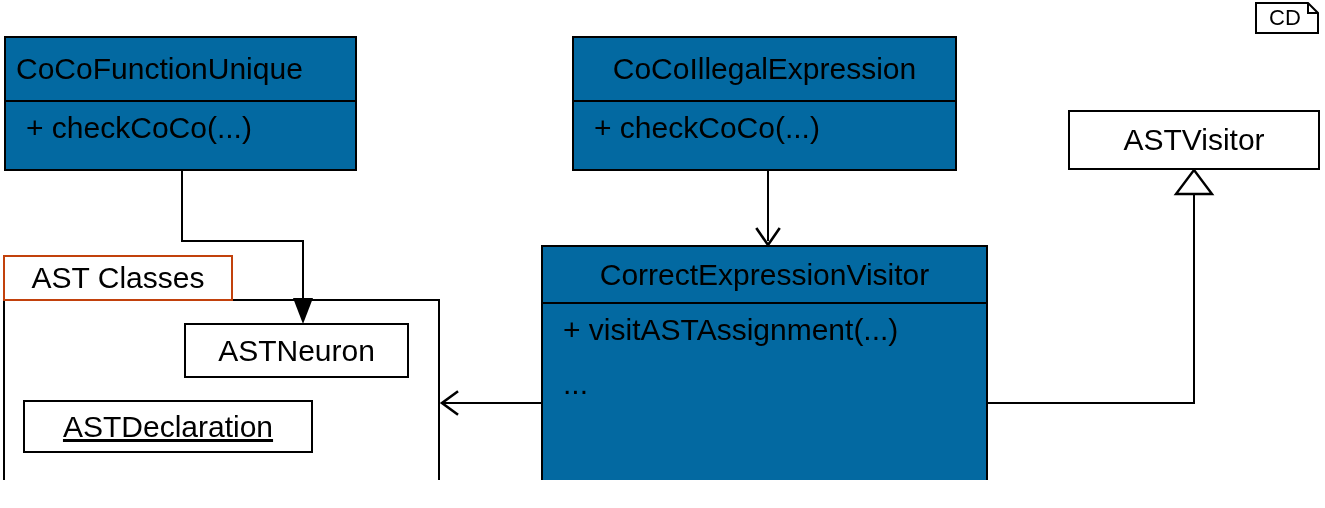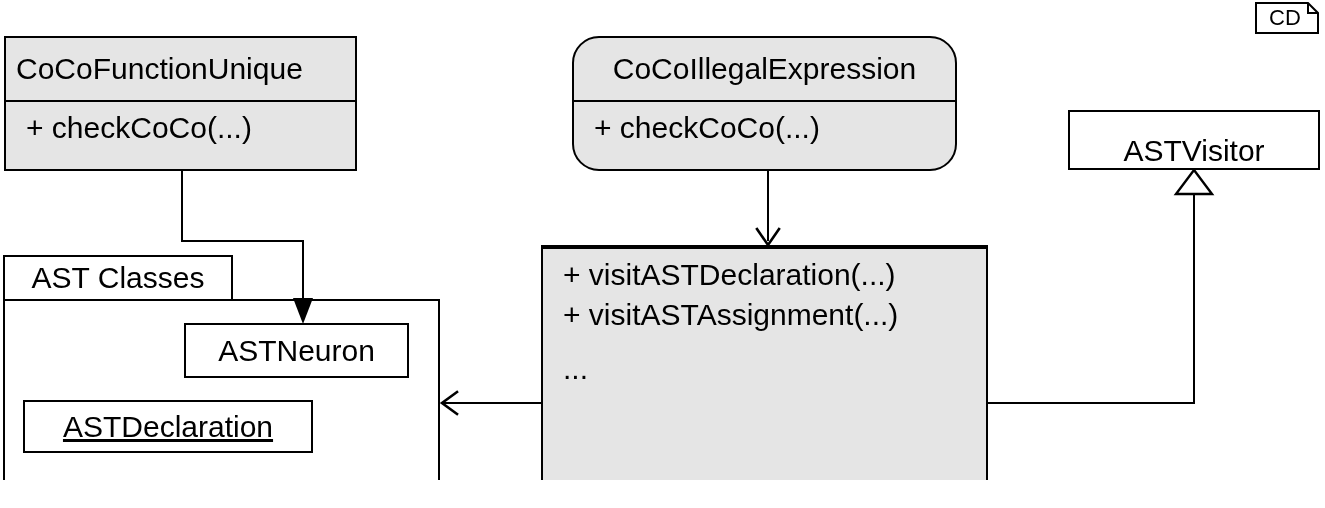--- a/index.html
+++ b/index.html
@@ -17,21 +17,21 @@
     height: 480px;
     background: #ffffff;
     overflow: hidden;
   }
 
   
   .umlbox {
     position: absolute;
     box-sizing: border-box;
     border: 2px solid #000;
-    background: #e5e5e5;
+    background: #0369a1;
     z-index: 5;
   }
   .umlbox .title {
     box-sizing: border-box;
     width: 100%;
     font-size: 30px;
     line-height: 1;
     white-space: nowrap;
     display: flex;
     align-items: center;
@@ -65,21 +65,21 @@
     justify-content: center;
     font-size: 30px;
     white-space: nowrap;
     z-index: 6;
   }
 
   
   .pkg-tab {
     position: absolute;
     box-sizing: border-box;
-    border: 2px solid #000000;
+    border: 2px solid #c2410c;
     background: #ffffff;
     display: flex;
     align-items: center;
     justify-content: center;
     font-size: 30px;
     white-space: nowrap;
     z-index: 6;
   }
   .pkg-body {
     position: absolute;
@@ -143,36 +143,36 @@
   </div>
 
   <div class="umlbox" style="left:4px; top:36px; width:353px; height:135px;">
     <div class="title left" style="height:62px;">CoCoFunctionUnique</div>
     <div class="divider"></div>
     <div class="ops">
       <span class="op">+ checkCoCo(...)</span>
     </div>
   </div>
 
-  <div class="umlbox" style="left:572px; top:36px; width:385px; height:135px;border-radius:27px;">
+  <div class="umlbox" style="left:572px; top:36px; width:385px; height:135px;">
     <div class="title center" style="height:62px;">CoCoIllegalExpression</div>
     <div class="divider"></div>
     <div class="ops">
       <span class="op">+ checkCoCo(...)</span>
     </div>
   </div>
 
-  <div class="simplebox" style="left:1068px; top:110px; width:252px; height:60px;align-items:flex-end;">
+  <div class="simplebox" style="left:1068px; top:110px; width:252px; height:60px;">
     <span>ASTVisitor</span>
   </div>
 
   <div class="umlbox" style="left:541px; top:245px; width:447px; height:258px;">
+    <div class="title center" style="height:55px;">CorrectExpressionVisitor</div>
     <div class="divider"></div>
     <div class="ops">
-      <span class="op">+ visitASTDeclaration(...)</span>
       <span class="op">+ visitASTAssignment(...)</span>
       <span class="op spacer"></span>
       <span class="op">...</span>
     </div>
   </div>
 
   <div class="pkg-tab" style="left:3px; top:255px; width:230px; height:46px;">
     <span>AST Classes</span>
   </div>
   <div class="pkg-body" style="left:3px; top:299px; width:437px; height:204px;"></div>

